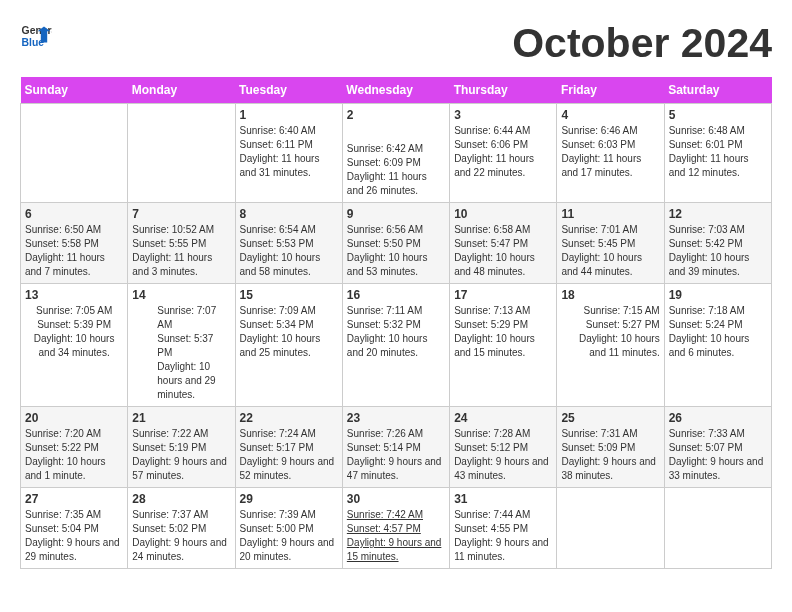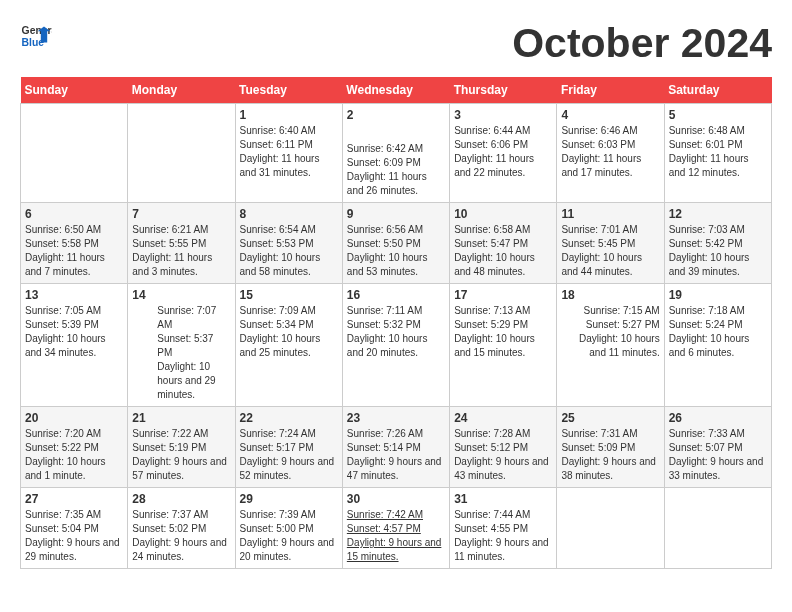--- a/index.html
+++ b/index.html
@@ -36,21 +36,21 @@
     .location {
       font-size: 16px;
       color: #555;
     }
     table {
       width: 100%;
       border-collapse: collapse;
       font-size: 11px;
     }
     thead tr th {
-      background-color: #ef4444;
+      background-color: #d946ef;
       color: #fff;
       padding: 6px 4px;
       text-align: left;
       font-size: 12px;
       font-weight: bold;
     }
     tbody tr td {
       border: 1px solid #ccc;
       vertical-align: top;
       padding: 4px;
@@ -144,21 +144,21 @@
       </tr>
       <tr>
         <td>
           <div class="day-num">6</div>
           <div class="day-info" style="white-space: pre-line;">Sunrise: 6:50 AM
 Sunset: 5:58 PM
 Daylight: 11 hours and 7 minutes.</div>
         </td>
         <td>
           <div class="day-num">7</div>
-          <div class="day-info" style="white-space: pre-line;">Sunrise: 6:21 AM
+          <div class="day-info" style="white-space: pre-line;">Sunrise: 10:52 AM
 Sunset: 5:55 PM
 Daylight: 11 hours and 3 minutes.</div>
         </td>
         <td>
           <div class="day-num">8</div>
           <div class="day-info" style="white-space: pre-line;">Sunrise: 6:54 AM
 Sunset: 5:53 PM
 Daylight: 10 hours and 58 minutes.</div>
         </td>
         <td>
@@ -182,21 +182,21 @@
         <td>
           <div class="day-num">12</div>
           <div class="day-info" style="white-space: pre-line;">Sunrise: 7:03 AM
 Sunset: 5:42 PM
 Daylight: 10 hours and 39 minutes.</div>
         </td>
       </tr>
       <tr>
         <td>
           <div class="day-num">13</div>
-          <div class="day-info" style="white-space: pre-line;">Sunrise: 7:05 AM
+          <div class="day-info" style="white-space: pre-line; text-align: center;">Sunrise: 7:05 AM
 Sunset: 5:39 PM
 Daylight: 10 hours and 34 minutes.</div>
         </td>
         <td>
           <div class="day-num">14</div>
           <div class="day-info" style="white-space: pre-line; margin-left: 25px;">Sunrise: 7:07 AM
 Sunset: 5:37 PM
 Daylight: 10 hours and 29 minutes.</div>
         </td>
         <td>

